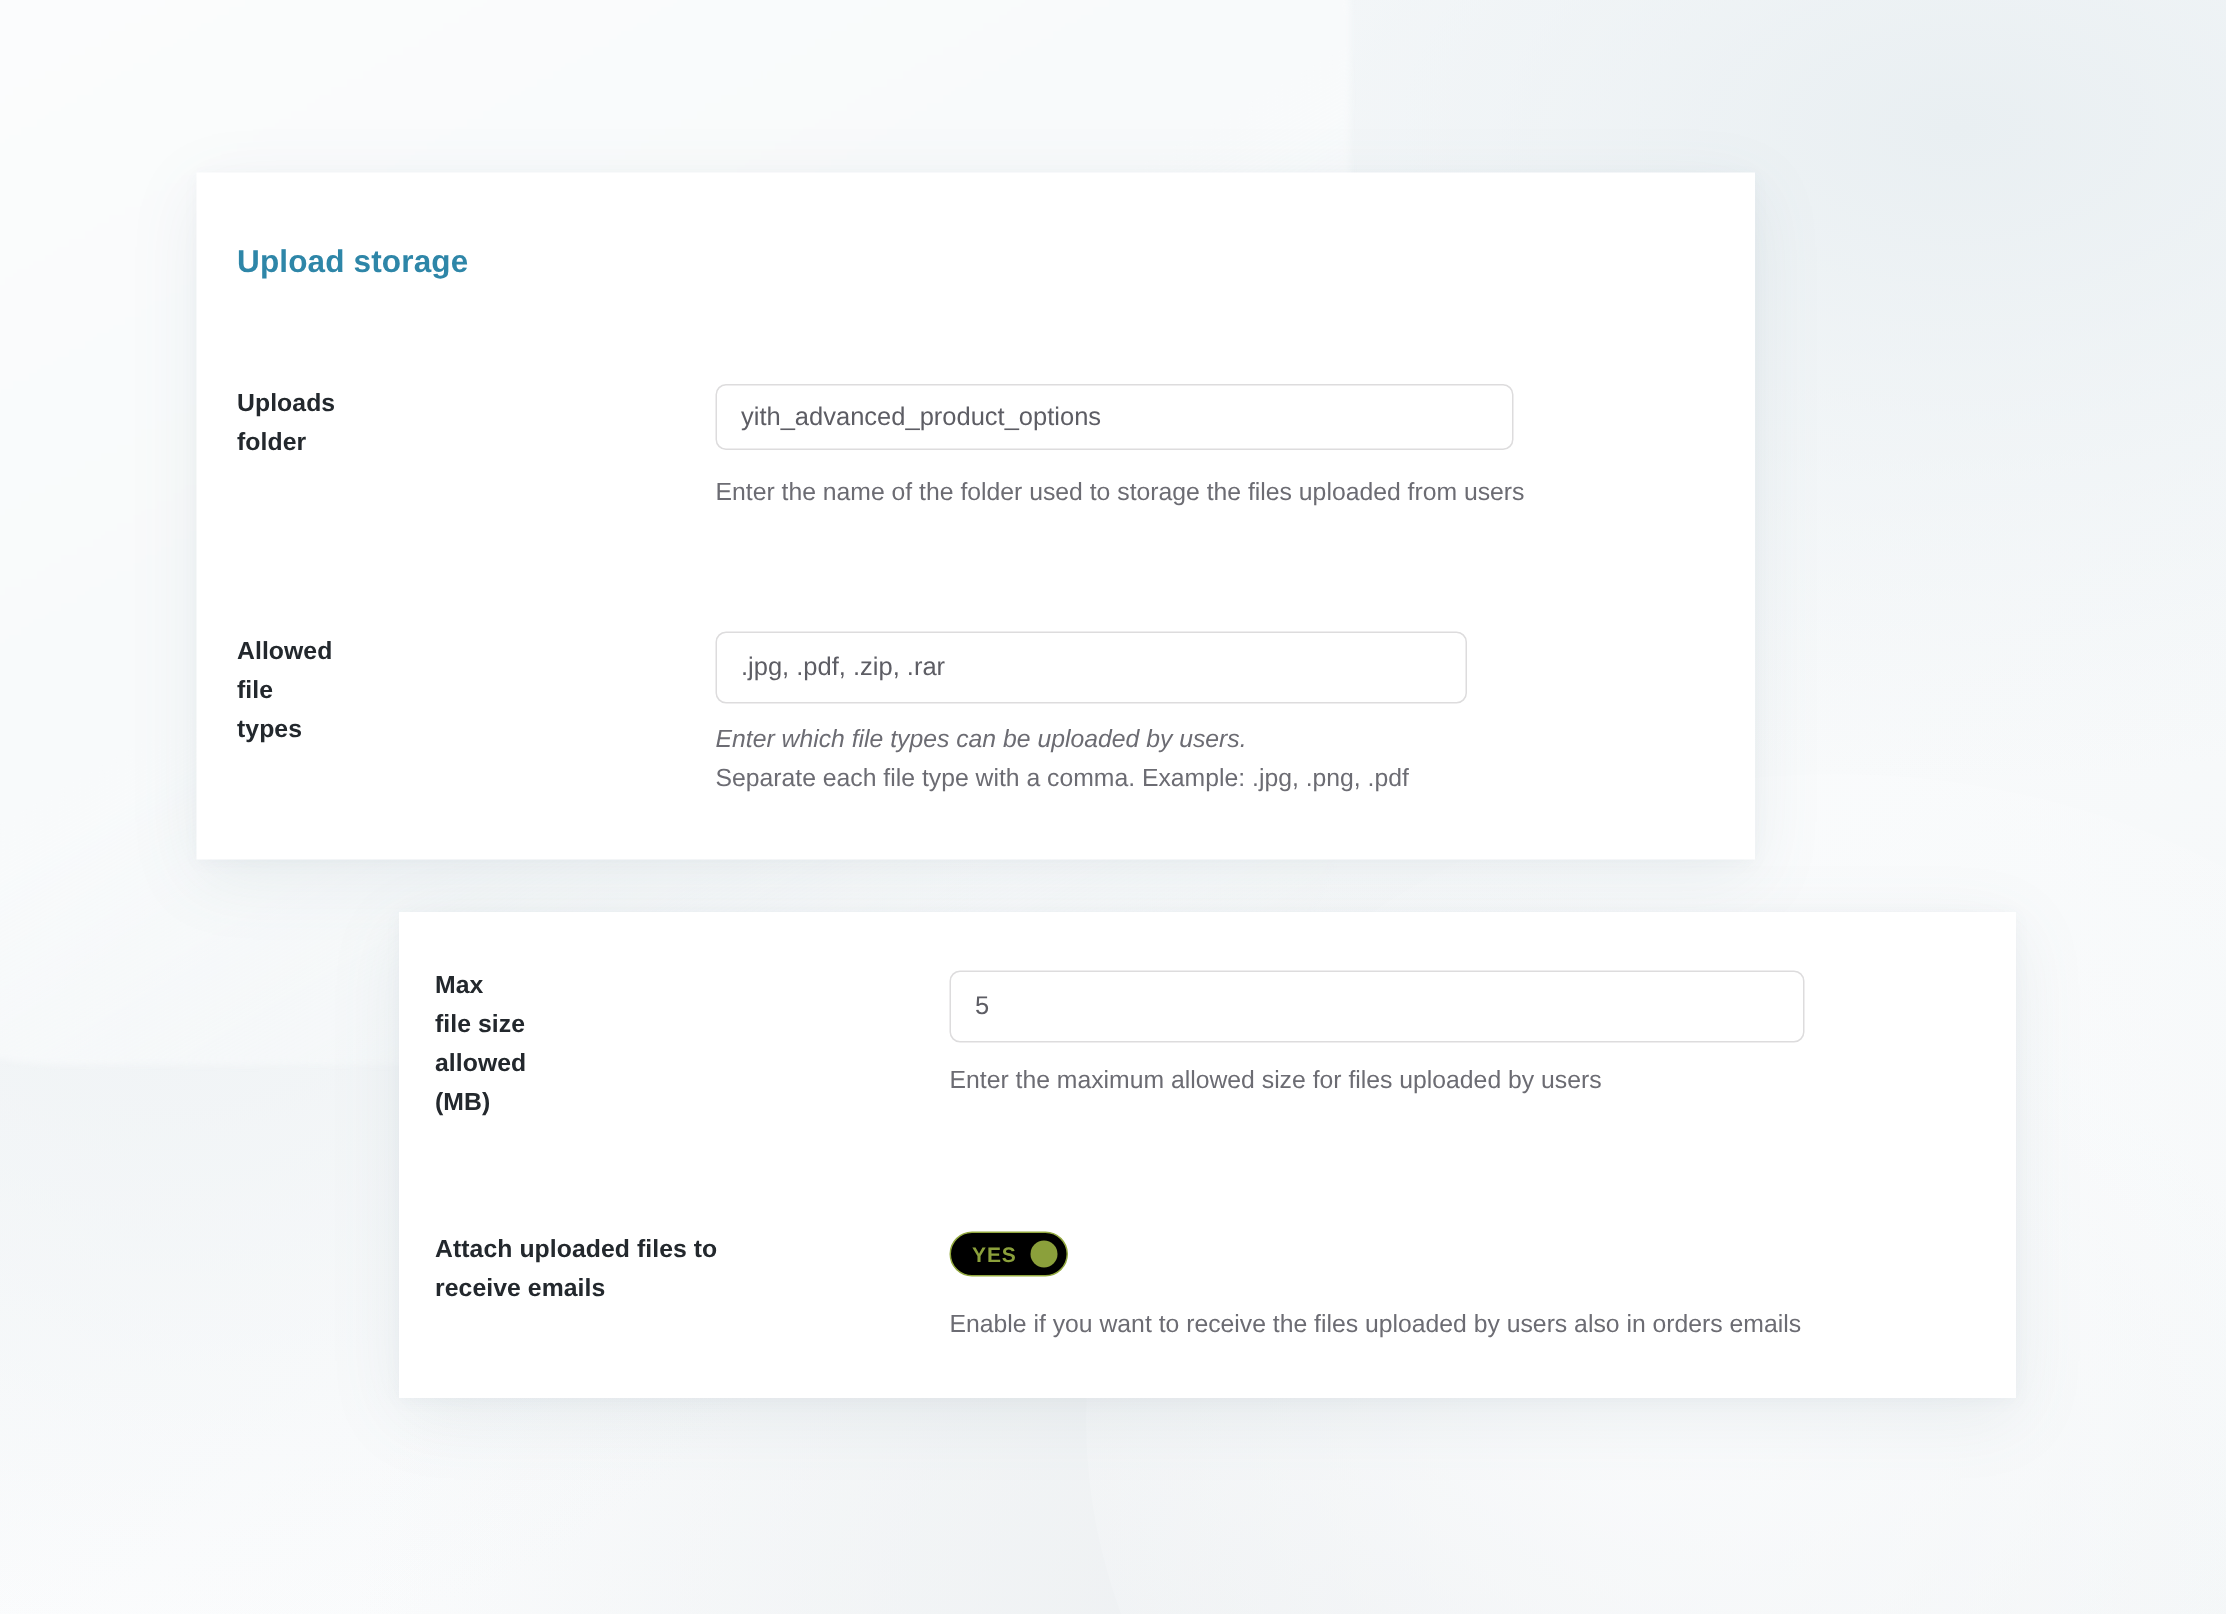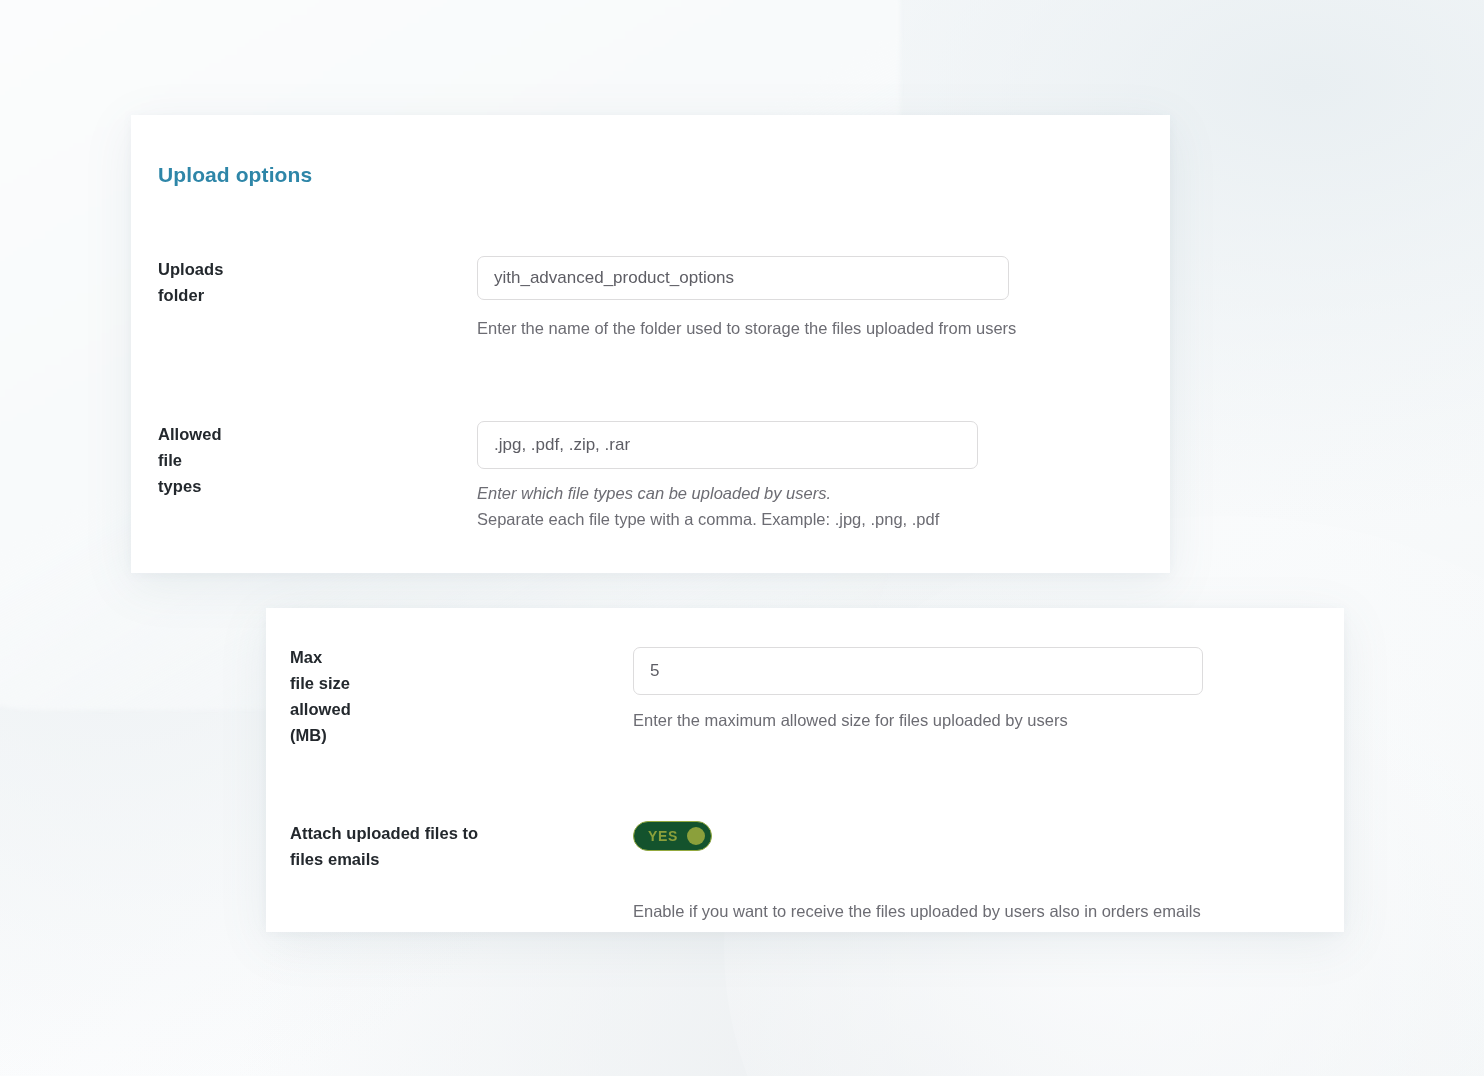--- a/index.html
+++ b/index.html
@@ -115,21 +115,21 @@
 
   
   .toggle {
     position: absolute;
     box-sizing: border-box;
     display: flex;
     align-items: center;
     gap: 9px;
     height: 30px;
     padding: 0 6px 0 14px;
-    background: #14532d;
+    background: #000000;
     border: 1.6px solid #93a93f;
     border-radius: 15px;
     cursor: pointer;
     user-select: none;
   }
   .toggle-text {
     font-size: 14px;
     font-weight: bold;
     color: #8ba03b;
     letter-spacing: .6px;
@@ -142,21 +142,21 @@
     flex: none;
   }
 </style>
 </head>
 <body>
 
 <div id="page-bg"></div>
 
 <section class="card" id="card-upload-options">
 
-  <h2 class="section-title">Upload options</h2>
+  <h2 class="section-title">Upload storage</h2>
 
   <div class="field-row">
     <div class="field-label" style="left:27px; top:141px;">Uploads folder</div>
 
     <input class="text-input" type="text" style="left: 346px; top: 141px; width: 532px; height: 44px;" value="yith_advanced_product_options">
 
     <div class="help-text" style="left:346px; top:200px;">Enter the name of the folder used to storage the files uploaded from users</div>
   </div>
 
   <div class="field-row">
@@ -177,24 +177,24 @@
     <div class="field-label" style="left:24px; top:36px;">Max file size allowed (MB)</div>
 
     <input class="text-input" type="text" style="left: 367px; top: 39px; width: 570px; height: 48px;" value="5">
 
     <div class="help-text" style="left:367px; top:99px;">Enter the maximum allowed size for files uploaded by users</div>
   </div>
 
   <div class="field-row">
     <div class="field-label" style="left:24px; top:212px; width:300px;">
       <span>Attach uploaded files to</span><br>
-      <span>files emails</span>
+      <span>receive emails</span>
     </div>
 
     <div class="toggle" style="left:367px; top:213px;">
       <span class="toggle-text">YES</span>
       <span class="toggle-knob"></span>
     </div>
 
-    <div class="help-text" style="left:367px; top:262px;margin-top:28px;">Enable if you want to receive the files uploaded by users also in orders emails</div>
+    <div class="help-text" style="left:367px; top:262px;">Enable if you want to receive the files uploaded by users also in orders emails</div>
   </div>
 
 </section>
 
 </body></html>

